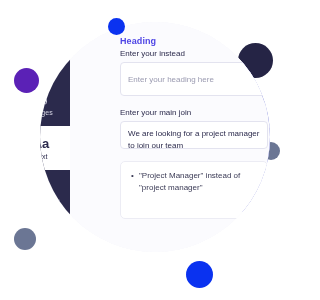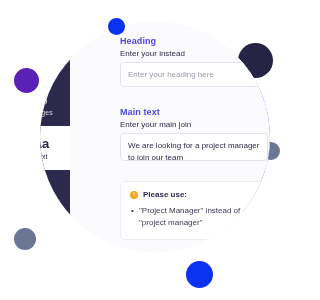--- a/index.html
+++ b/index.html
@@ -140,21 +140,21 @@
     right: 0;
     height: 270px;
     background: #fbfbfe;
   }
   #editor-inner {
     position: absolute;
     left: 50px;
     top: 26px;
     width: 148px;
   }
-  .field-group { margin-bottom: 20px; }
+  .field-group { margin-bottom: 12px; }
   .field-title {
     color: #4F46E5;
     font-size: 9px;
     font-weight: bold;
     margin: 0 0 3px 0;
     letter-spacing: .1px;
   }
   .field-label {
     color: #2B2A4C;
     font-size: 8px;
@@ -166,21 +166,21 @@
     border: 1px solid #e3e3ef;
     border-radius: 4px;
     background: #ffffff;
     font-family: "Liberation Sans", sans-serif;
     font-size: 8px;
     color: #2B2A4C;
     padding: 6px 7px;
     outline: none;
     display: block;
   }
-  .text-input { height: 25px; }
+  .text-input { height: 34px; }
   .text-input::placeholder { color: #9a9ab0; }
   .text-area {
     height: 28px;
     line-height: 1.45;
     resize: none;
     overflow: hidden;
   }
   
   .warn-card {
     margin-top: 8px;
@@ -304,30 +304,25 @@
       <div id="editor">
         <div id="editor-inner">
 
           <div class="field-group">
             <div class="field-title">Heading</div>
             <div class="field-label">Enter your instead</div>
             <input class="text-input" type="text" placeholder="Enter your heading here" style="">
           </div>
 
           <div class="field-group">
-            <div class="field-title">Main text</div>
             <div class="field-label">Enter your main join</div>
             <textarea class="text-area" placeholder="Enter your main text here" style="">We are looking for a project manager to join our team</textarea>
           </div>
 
           <div class="warn-card">
-            <div class="warn-head">
-              <span class="warn-dot"></span>
-              <span class="warn-title">Please use:</span>
-            </div>
             <ul class="warn-list">
               <li>"Project Manager" instead of "project manager"</li>
             </ul>
           </div>
 
         </div>
       </div>
 
     </div>
   </div>

